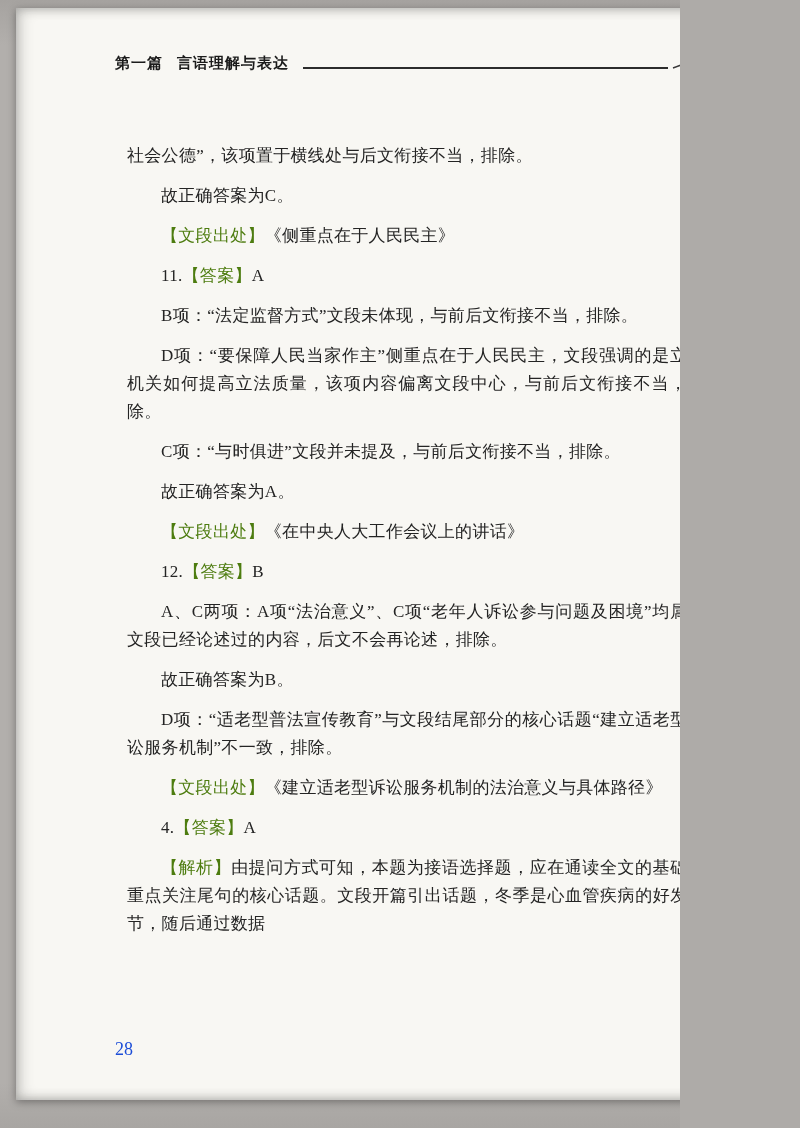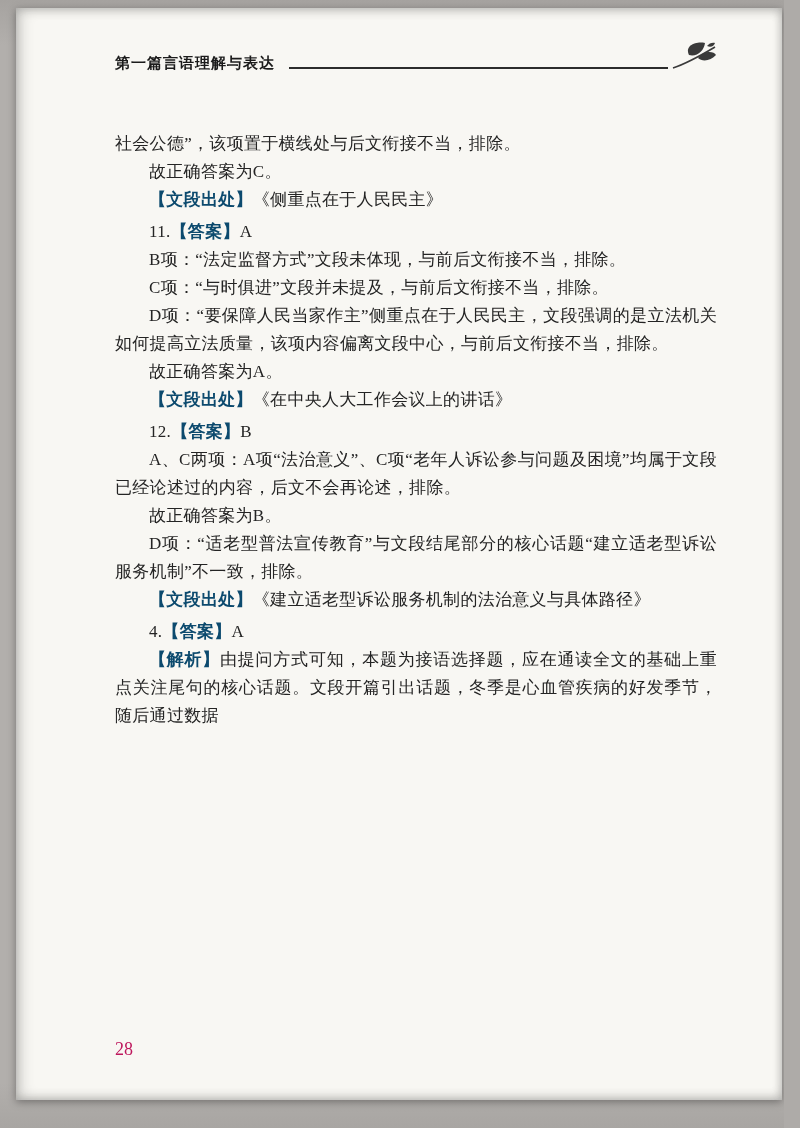--- a/index.html
+++ b/index.html
@@ -4,21 +4,21 @@
 <style>
   html, body { margin: 0; padding: 0; }
   body {
     width: 800px; height: 1128px;
     background: #aeaba8;
     font-family: "Liberation Serif", "DejaVu Serif", serif;
     overflow: hidden;
   }
   .scan {
     position: relative;
-    width: 784px; height: 1128px;
+    width: 680px; height: 1128px;
     background: linear-gradient(180deg, #a6a3a0 0%, #b2afac 4%, #b2afac 96%, #a8a5a2 100%);
     overflow: hidden;
   }
   .page {
     position: absolute;
     left: 16px; top: 8px;
     width: 766px; height: 1092px;
     background: #f8f7f3;
     box-shadow: inset 6px 0 14px rgba(0,0,0,0.14),
                 inset -3px 0 8px rgba(0,0,0,0.08),
@@ -30,46 +30,46 @@
     position: absolute;
     top: 46px; left: 99px; right: 64px;
     display: flex; align-items: center;
     color: #1e1e1e;
   }
   .header-label {
     font-weight: bold; font-size: 15px;
     letter-spacing: 1px; white-space: nowrap;
     color: #1b1b1b;
   }
-  .header-label + .header-label { }
+  .header-label + .header-label { margin-left: 14px; }
   .header-rule {
     flex: 1; height: 2px;
     background: #2c2c2c;
     margin-left: 14px; margin-top: 8px;
   }
   .leaf {
     margin-left: 2px; margin-top: -16px;
     flex: 0 0 auto;
   }
   .text-body {
     position: absolute;
     top: 122px; left: 99px; width: 602px;
     font-size: 17px; line-height: 28px;
     color: #242424;
     text-align: justify;
     letter-spacing: 0.3px;
   }
-  p.para { margin: 0; }
+  p.para { margin: 12px; }
   p.para.indent { text-indent: 2em; }
   p.para.gap { margin-top: 4px; }
-  .b { font-weight: bold; color: #0c4a6e; }
+  .b { font-weight: normal; color: #4d7c0f; }
   .page-number {
     position: absolute;
     left: 99px; bottom: 40px;
-    font-size: 18px; color: #be185d; margin-top: 31px;
+    font-size: 18px; color: #1d4ed8; margin-top: 31px;
   }
 </style>
 </head>
 <body>
 
 <div class="scan">
   <div class="page">
 
     <div class="header">
       <span class="header-label">第一篇</span>
@@ -82,22 +82,22 @@
         <path d="M37 6 C 39 3, 43 2, 45 3 C 44 6, 41 8, 37 6 Z" fill="#3a3a3a"></path>
       </svg>
     </div>
 
     <div class="text-body">
         <p class="para"><span>社会公德”，该项置于横线处与后文衔接不当，排除。</span></p>
         <p class="para indent"><span>故正确答案为C。</span></p>
         <p class="para indent"><span class="b">【文段出处】</span><span>《侧重点在于人民民主》</span></p>
         <p class="para indent gap"><span>11.</span><span class="b">【答案】</span><span>A</span></p>
         <p class="para indent"><span>B项：“法定监督方式”文段未体现，与前后文衔接不当，排除。</span></p>
+        <p class="para indent"><span>D项：“要保障人民当家作主”侧重点在于人民民主，文段强调的是立法机关如何提高立法质量，该项内容偏离文段中心，与前后文衔接不当，排除。</span></p>
         <p class="para indent"><span>C项：“与时俱进”文段并未提及，与前后文衔接不当，排除。</span></p>
-        <p class="para indent"><span>D项：“要保障人民当家作主”侧重点在于人民民主，文段强调的是立法机关如何提高立法质量，该项内容偏离文段中心，与前后文衔接不当，排除。</span></p>
         <p class="para indent"><span>故正确答案为A。</span></p>
         <p class="para indent"><span class="b">【文段出处】</span><span>《在中央人大工作会议上的讲话》</span></p>
         <p class="para indent gap"><span>12.</span><span class="b">【答案】</span><span>B</span></p>
         <p class="para indent"><span>A、C两项：A项“法治意义”、C项“老年人诉讼参与问题及困境”均属于文段已经论述过的内容，后文不会再论述，排除。</span></p>
         <p class="para indent"><span>故正确答案为B。</span></p>
         <p class="para indent"><span>D项：“适老型普法宣传教育”与文段结尾部分的核心话题“建立适老型诉讼服务机制”不一致，排除。</span></p>
         <p class="para indent"><span class="b">【文段出处】</span><span>《建立适老型诉讼服务机制的法治意义与具体路径》</span></p>
         <p class="para indent gap"><span>4.</span><span class="b">【答案】</span><span>A</span></p>
         <p class="para indent"><span class="b">【解析】</span><span>由提问方式可知，本题为接语选择题，应在通读全文的基础上重点关注尾句的核心话题。文段开篇引出话题，冬季是心血管疾病的好发季节，随后通过数据</span></p>
       </div>

